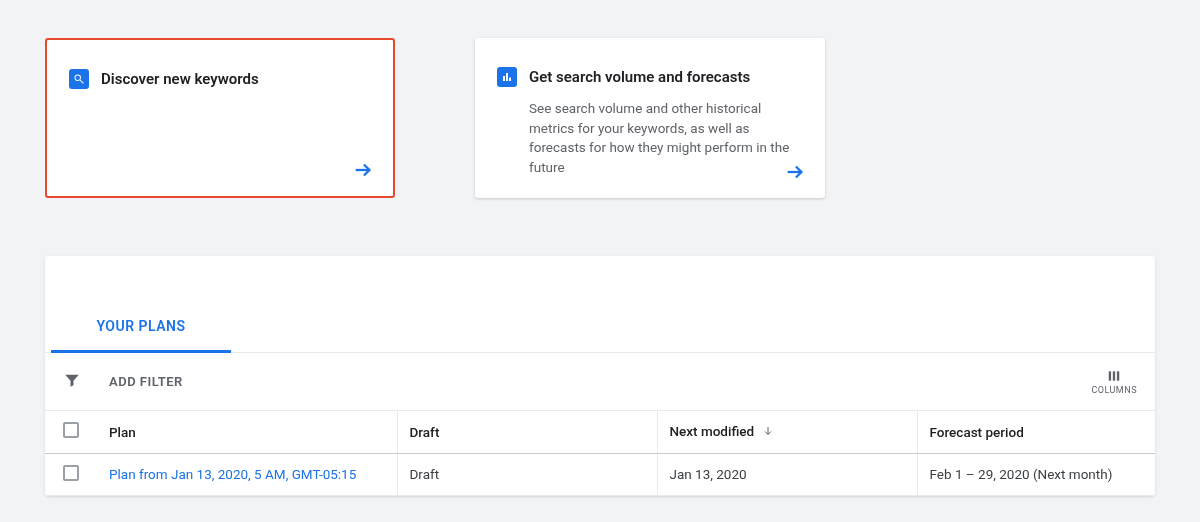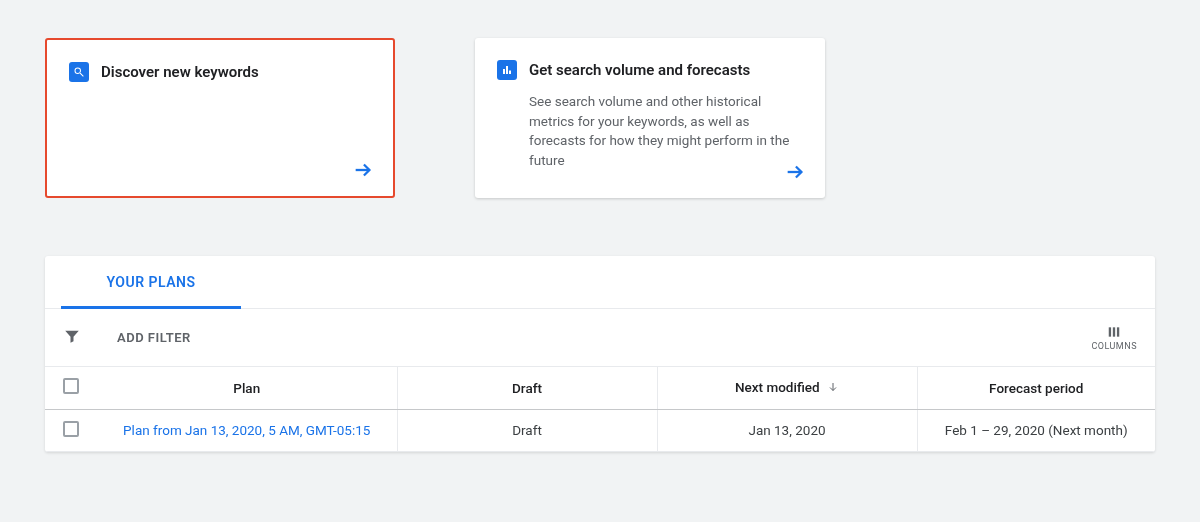--- a/index.html
+++ b/index.html
@@ -17,21 +17,21 @@
     display: flex;
     gap: 80px;
     padding: 38px 45px 0 45px;
   }
   .card {
     background: #fff;
     width: 350px;
     height: 160px;
     border-radius: 3px;
     box-shadow: 0 1px 3px rgba(0,0,0,0.18);
-    padding: 22px 22px 14px 22px;
+    padding: 29px 22px 14px 22px;
     position: relative;
   }
   .card.hl { border: 2px solid #e6492d; box-shadow: none; }
   .card-head {
     display: flex;
     align-items: center;
     gap: 12px;
     margin-bottom: 12px;
   }
   .card-icon {
@@ -73,21 +73,22 @@
     margin: 58px 45px 0 45px;
     background: #fff;
     border-radius: 3px;
     box-shadow: 0 1px 3px rgba(0,0,0,0.12);
     overflow: hidden;
   }
 
   .tabs {
     display: flex;
     border-bottom: 1px solid #e8eaed;
-    padding-left: 16px;
+    padding-left: 6px;
+    margin-top: 44px;
   }
   .tab {
     padding: 18px 0 16px 0;
     width: 180px;
     text-align: center;
     font-size: 14px;
     font-weight: 600;
     letter-spacing: 0.5px;
     color: #5f6368;
     cursor: pointer;
@@ -103,21 +104,21 @@
     display: flex;
     align-items: center;
     justify-content: space-between;
     padding: 0 18px 0 18px;
     height: 58px;
     border-bottom: 1px solid #e8eaed;
   }
   .filter-left {
     display: flex;
     align-items: center;
-    gap: 36px;
+    gap: 28px;
   }
   .filter-icon svg { width: 18px; height: 18px; fill: #5f6368; }
   .filter-label {
     font-size: 13px;
     font-weight: 600;
     letter-spacing: 0.5px;
     color: #5f6368;
   }
   .columns-ctrl {
     display: flex;
@@ -128,21 +129,21 @@
   }
   .columns-ctrl svg { width: 16px; height: 14px; fill: #5f6368; }
   .columns-label {
     font-size: 9px;
     letter-spacing: 0.5px;
     color: #5f6368;
   }
 
   table { width: 100%; border-collapse: collapse; }
   th, td {
-    text-align: center;
+    text-align: left;
     font-weight: 400;
     font-size: 13.5px;
     color: #3c4043;
     border-right: 1px solid #e8eaed;
     padding: 0 12px;
     height: 42px;
     vertical-align: middle;
   }
   th:last-child, td:last-child { border-right: none; }
   thead th { color: #202124; font-weight: 500; border-bottom: 1px solid #c6c8ca; }

